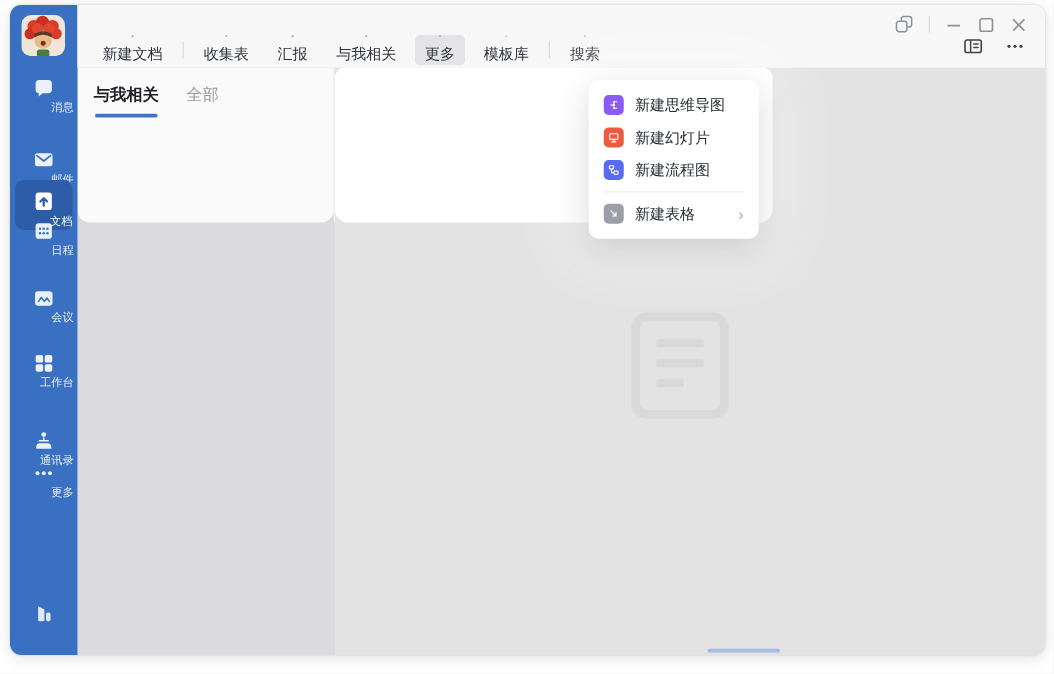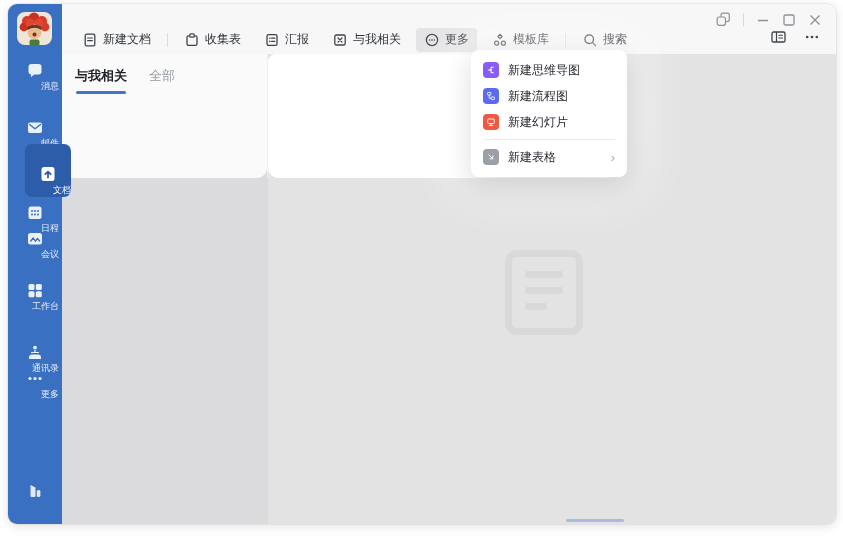--- a/index.html
+++ b/index.html
@@ -7,49 +7,49 @@
        font-family:"Liberation Sans", sans-serif;}
   .window{position:absolute;left:8px;top:4px;width:828px;height:520px;border-radius:9px;
           background:#f7f7f8;overflow:hidden;
           box-shadow:0 2px 12px rgba(0,0,0,.12),0 0 0 1px rgba(0,0,0,.05);}
   
   .rail{position:absolute;left:0;top:0;width:54px;height:100%;background:#3a70c2;}
   .avatar{position:absolute;left:9px;top:8px;width:35px;height:33px;border-radius:8px;overflow:hidden;}
   .rail-item{position:absolute;left:3px;width:48px;text-align:right;color:rgba(255,255,255,.88);cursor:default;}
   .rail-item .ric{display:block;margin:0 auto;}
   .rail-item .lbl{display:block;font-size:9px;line-height:11px;margin-top:2px;letter-spacing:0;}
-  .rail-item.active{left:17px;width:46px;background:#2d5da9;border-radius:7px;height:36px;padding-top:17px;color:#ffffff;}
+  .rail-item.active{left:4px;width:46px;background:#2d5da9;border-radius:7px;height:36px;padding-top:4px;color:#ffffff;}
   .rail-item.active .ric{margin-top:4px;}
   
   .topbar{position:absolute;left:54px;right:0;top:0;height:50px;background:#f7f7f8;}
   .winctrl{position:absolute;top:8px;right:14px;display:flex;align-items:center;gap:12px;color:#8d9197;}
   .wc-sep{width:1px;height:13px;background:#d9d9da;}
   .tbar{position:absolute;left:12px;top:23px;height:25px;display:flex;align-items:center;}
   .tbtn{display:flex;align-items:center;gap:5px;height:24px;padding:0 8px;border-radius:4px;
-        font-size:12px;color:#2e3238;margin-right:7px;white-space:nowrap;}
+        font-size:12px;color:#2e3238;margin-right:7px;white-space:nowrap;flex-direction:column;}
   .tbtn.active{background:#e4e4e6;}
   .tb-sep{width:1px;height:14px;background:#dcdcdd;margin:0 8px 0 1px;}
   .tbar-right{position:absolute;right:16px;top:25px;display:flex;gap:17px;align-items:center;color:#3f434a;}
   
   .content-gray{position:absolute;left:54px;top:50px;right:0;bottom:0;background:#e3e3e4;}
   .gray-left{position:absolute;left:0;top:0;width:206px;height:100%;background:#dbdbdd;}
   .left-panel{position:absolute;left:54px;top:50px;width:205px;height:124px;background:#fafafa;
               border-radius:0 0 10px 10px;}
   .panel-sep{position:absolute;left:259px;top:50px;width:1px;height:124px;background:#f0f0f1;}
   .center-panel{position:absolute;left:260px;top:50px;width:350px;height:124px;background:#ffffff;
                 border-radius:8px 8px 10px 10px;}
   .tabs{display:flex;gap:22px;padding:13px 0 0 13px;}
   .tab{font-size:13px;color:#959aa3;position:relative;padding-bottom:9px;cursor:default;}
   .tab.active{color:#1d2025;font-weight:bold;}
   .tab.active::after{content:"";position:absolute;left:1px;right:1px;bottom:0;height:3px;border-radius:2px;background:#4273c9;}
   
   .ph-doc{position:absolute;left:497px;top:246px;width:64px;height:71px;border:7px solid #d9d9da;border-radius:12px;}
   .ph-bar{position:absolute;background:#d9d9da;height:7px;border-radius:2px;}
   
-  .dropdown{position:absolute;left:463px;top:46px;width:156px;background:#ffffff;border-radius:8px;
+  .dropdown{position:absolute;left:463px;top:60px;width:136px;background:#ffffff;border-radius:8px;
             box-shadow:0 8px 28px rgba(0,0,0,.14),0 0 50px 18px rgba(255,255,255,.55);
             padding:7px 0;z-index:20;}
   .dd-item{display:flex;align-items:center;gap:9px;height:26px;padding:0 12px;font-size:12px;color:#262a30;cursor:default;}
   .dd-ico{width:16px;height:16px;border-radius:4px;flex:none;display:flex;align-items:center;justify-content:center;}
   .dd-sep{height:1px;background:#ececed;margin:4px 12px;}
   .dd-chev{margin-left:auto;color:#a8adb5;font-size:13px;line-height:1;}
   .blue-artifact{position:absolute;left:558px;top:515px;width:58px;height:3px;background:#7da2e2;opacity:.6;border-radius:2px;}
 </style>
 </head>
 <body>
@@ -110,21 +110,21 @@
     </div>
 
     <div class="rail-item active" style="top:140px">
       <svg class="ric" width="18" height="18" viewBox="0 0 18 18">
         <rect x="2.5" y="2" width="13" height="14" rx="2.5" fill="#ffffff"></rect>
         <path d="M9 12.5 V7 M6.3 9.2 L9 6.6 L11.7 9.2" fill="none" stroke="#2d5da9" stroke-width="1.8" stroke-linecap="round" stroke-linejoin="round"></path>
       </svg>
       <span class="lbl">文档</span>
     </div>
 
-    <div class="rail-item" style="top:200px">
+    <div class="rail-item" style="top:172px">
       <svg class="ric" width="18" height="17" viewBox="0 0 18 17">
         <rect x="2.5" y="2.5" width="13" height="12.5" rx="2.5" fill="rgba(255,255,255,.9)"></rect>
         <circle cx="6" cy="7" r="1" fill="#3a70c2"></circle>
           <circle cx="9" cy="7" r="1" fill="#3a70c2"></circle>
           <circle cx="12" cy="7" r="1" fill="#3a70c2"></circle>
         <circle cx="6" cy="10.5" r="1" fill="#3a70c2"></circle>
           <circle cx="9" cy="10.5" r="1" fill="#3a70c2"></circle>
           <circle cx="12" cy="10.5" r="1" fill="#3a70c2"></circle>
       </svg>
       <span class="lbl">日程</span>
@@ -271,38 +271,38 @@
     <div class="dd-item">
       <span class="dd-ico" style="background:#8a5cf5">
         <svg width="12" height="12" viewBox="0 0 16 16">
           <rect x="6.8" y="6.8" width="2.4" height="2.4" fill="#fff"></rect>
           <path d="M8 6.8 V4.4 H11.6 M8 9.2 V11.6 H11.6 M6.8 8 H4.2" fill="none" stroke="#fff" stroke-width="1.3"></path>
         </svg>
       </span>
       <span>新建思维导图</span>
     </div>
     <div class="dd-item">
+      <span class="dd-ico" style="background:#ee5a41">
+        <svg width="12" height="12" viewBox="0 0 16 16">
+          <rect x="3.6" y="4" width="8.8" height="6" rx="1" fill="none" stroke="#fff" stroke-width="1.2"></rect>
+          <path d="M8 10 v2.2 M5.8 12.6 h4.4" stroke="#fff" stroke-width="1.2" stroke-linecap="round" fill="none"></path>
+        </svg>
+      </span>
+      <span>新建幻灯片</span>
+    </div>
+    <div class="dd-item">
       <span class="dd-ico" style="background:#5a6bf0">
         <svg width="12" height="12" viewBox="0 0 16 16">
           <rect x="3.4" y="3.4" width="4.4" height="3.4" rx=".8" fill="none" stroke="#fff" stroke-width="1.2"></rect>
           <rect x="8.2" y="9.2" width="4.4" height="3.4" rx=".8" fill="none" stroke="#fff" stroke-width="1.2"></rect>
           <path d="M5.6 6.8 v4.1 h2.6" fill="none" stroke="#fff" stroke-width="1.2"></path>
         </svg>
       </span>
       <span>新建流程图</span>
     </div>
-    <div class="dd-item">
-      <span class="dd-ico" style="background:#ee5a41">
-        <svg width="12" height="12" viewBox="0 0 16 16">
-          <rect x="3.6" y="4" width="8.8" height="6" rx="1" fill="none" stroke="#fff" stroke-width="1.2"></rect>
-          <path d="M8 10 v2.2 M5.8 12.6 h4.4" stroke="#fff" stroke-width="1.2" stroke-linecap="round" fill="none"></path>
-        </svg>
-      </span>
-      <span>新建幻灯片</span>
-    </div>
     <div class="dd-sep"></div>
     <div class="dd-item">
       <span class="dd-ico" style="background:#9ba0a8">
         <svg width="12" height="12" viewBox="0 0 16 16">
           <path d="M5 5 l5.4 5.4 M10.4 6.6 v3.8 h-3.8" fill="none" stroke="#fff" stroke-width="1.3" stroke-linecap="round" stroke-linejoin="round"></path>
         </svg>
       </span>
       <span>新建表格</span>
       <span class="dd-chev">›</span>
     </div>

